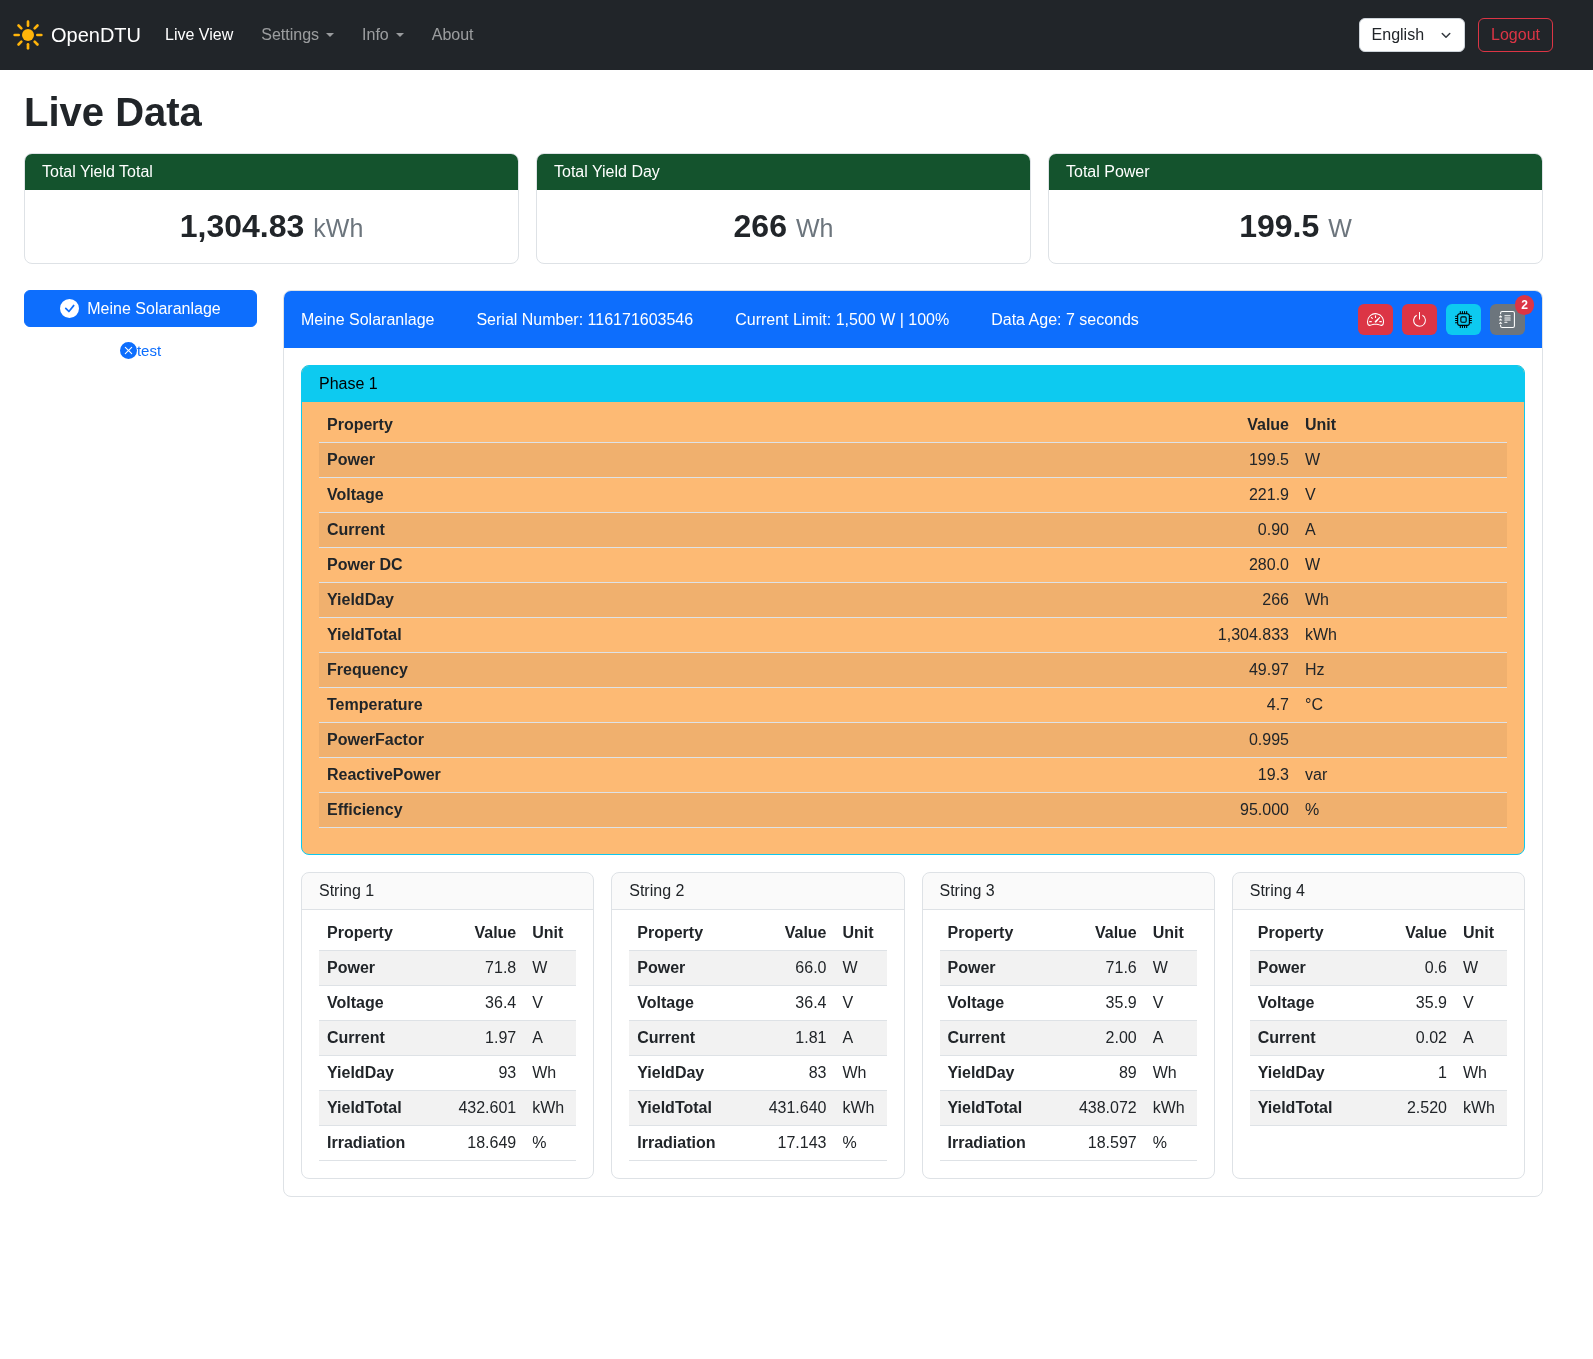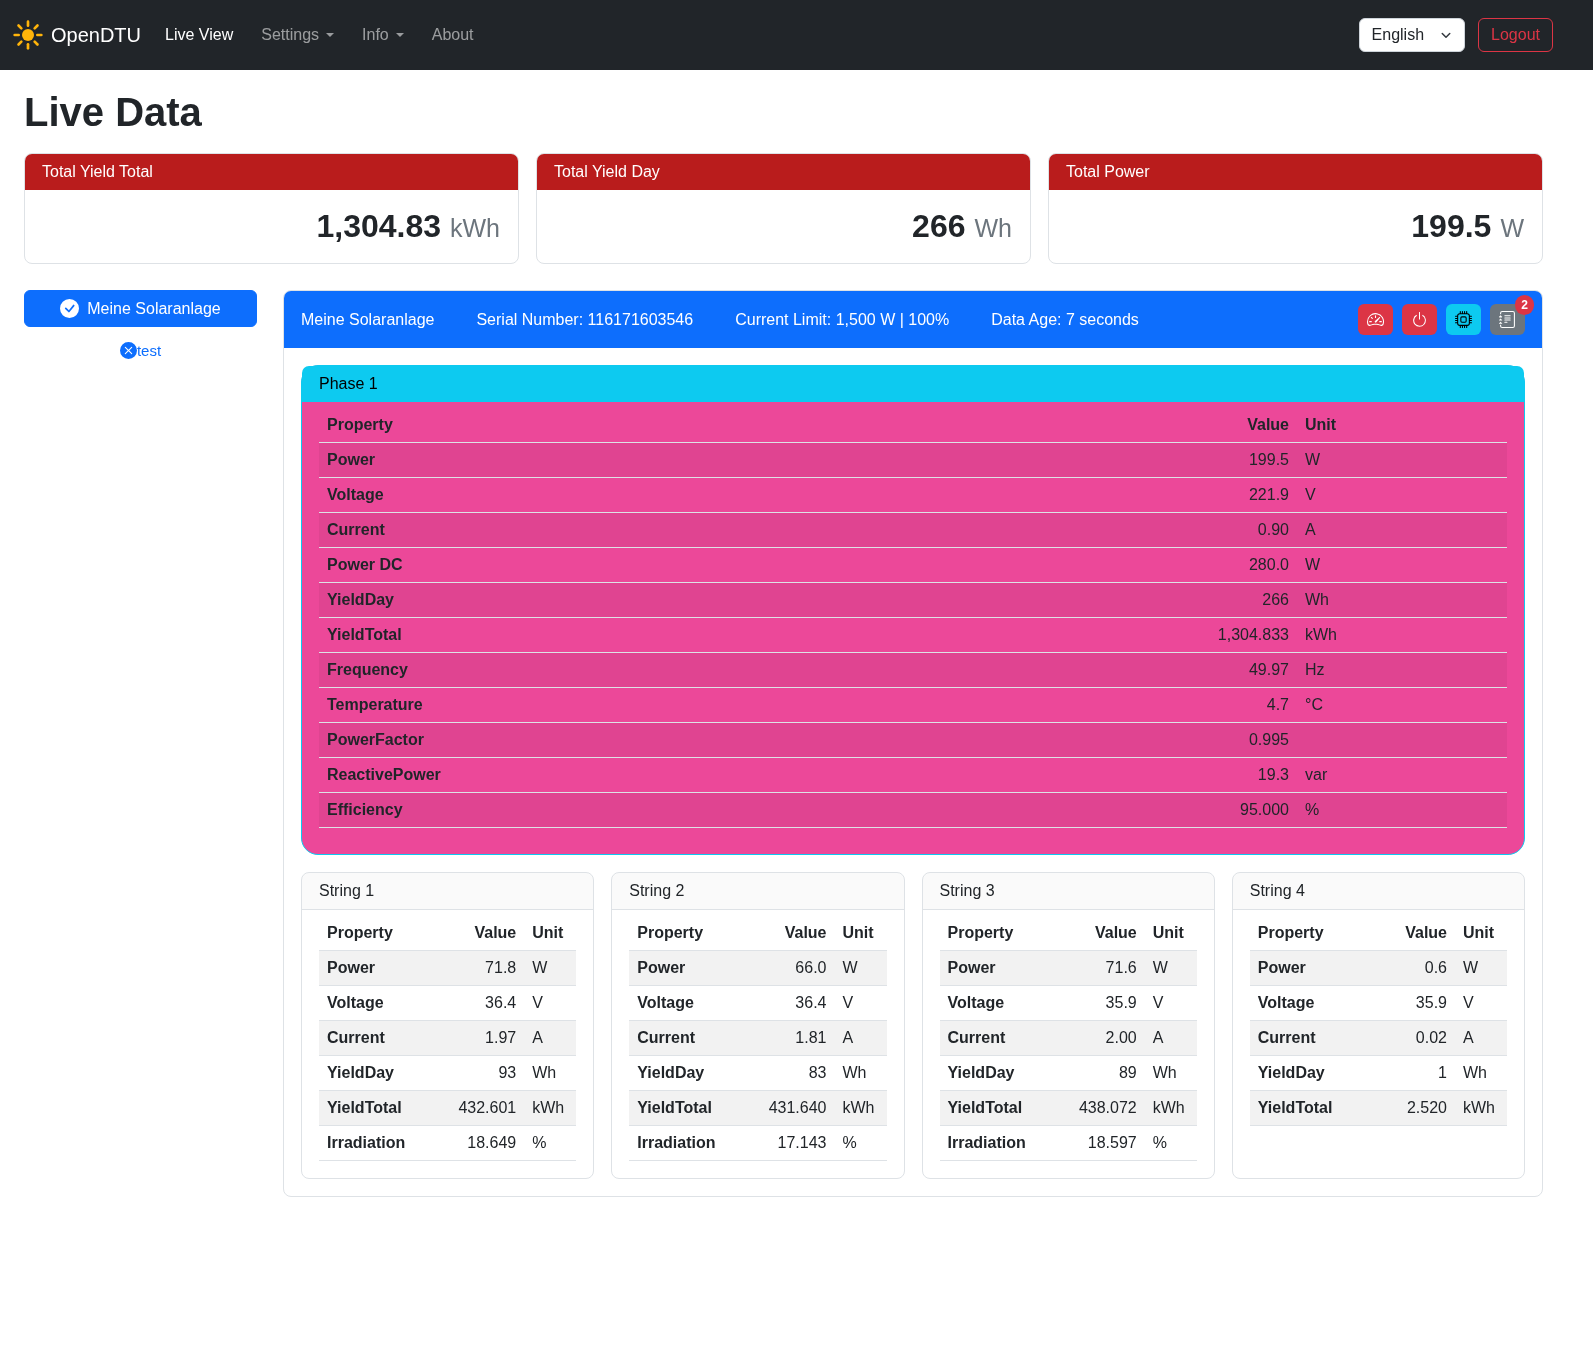--- a/index.html
+++ b/index.html
@@ -60,24 +60,24 @@
     cursor: pointer;
   }
 
   
   .container { padding: 6px 50px 28px 24px; }
   .page-title { font-size: 40px; font-weight: 700; margin: 14px 0 18px; }
 
   .summary-row { display: grid; grid-template-columns: repeat(3, 1fr); gap: 17px; margin-bottom: 26px; }
   .card { background: #fff; border: 1px solid #dee2e6; border-radius: 8px; }
   .summary-card .card-header {
-    background: #b91c1c; color: #fff;
+    background: #14532d; color: #fff;
     padding: 9px 17px; border-radius: 7px 7px 0 0;
   }
-  .summary-card .card-body { padding: 18px; text-align: right; }
+  .summary-card .card-body { padding: 18px; text-align: center; }
   .summary-value { font-size: 32px; font-weight: 700; }
   .summary-unit { font-size: 25px; color: #6c757d; font-weight: 400; margin-left: 9px; }
 
   .content-row { display: flex; gap: 26px; align-items: flex-start; }
   .sidebar { width: 233px; flex: none; }
   .inverter-select-btn {
     width: 100%;
     background: #0d6efd; color: #fff;
     border: 1px solid #0d6efd; border-radius: 6px;
     padding: 8px 12px;
@@ -113,21 +113,21 @@
   .icon-btn.secondary { background: #6c757d; color: #fff; }
   .event-badge {
     position: absolute; top: -9px; right: -9px;
     background: #dc3545; color: #fff;
     font-size: 12px; font-weight: 700; line-height: 1;
     border-radius: 50rem; padding: 4px 6px;
   }
 
   .inverter-body { padding: 17px; }
 
-  .phase-card { border: 1px solid #0dcaf0; border-radius: 17px; background: #ec4899; }
+  .phase-card { border: 1px solid #0dcaf0; border-radius: 8px; background: #fdba74; }
   .phase-card .card-header { background: #0dcaf0; color: #000; padding: 9px 17px; border-radius: 7px 7px 0 0; }
   .phase-card .card-body { padding: 6px 17px 26px; }
 
   table.data-table { width: 100%; border-collapse: collapse; font-size: 16px; }
   .data-table th, .data-table td {
     padding: 8px; text-align: left;
     border-bottom: 1px solid #dee2e6;
   }
   .data-table thead th { font-weight: 700; }
   .data-table th.val, .data-table td.val { text-align: right; }

